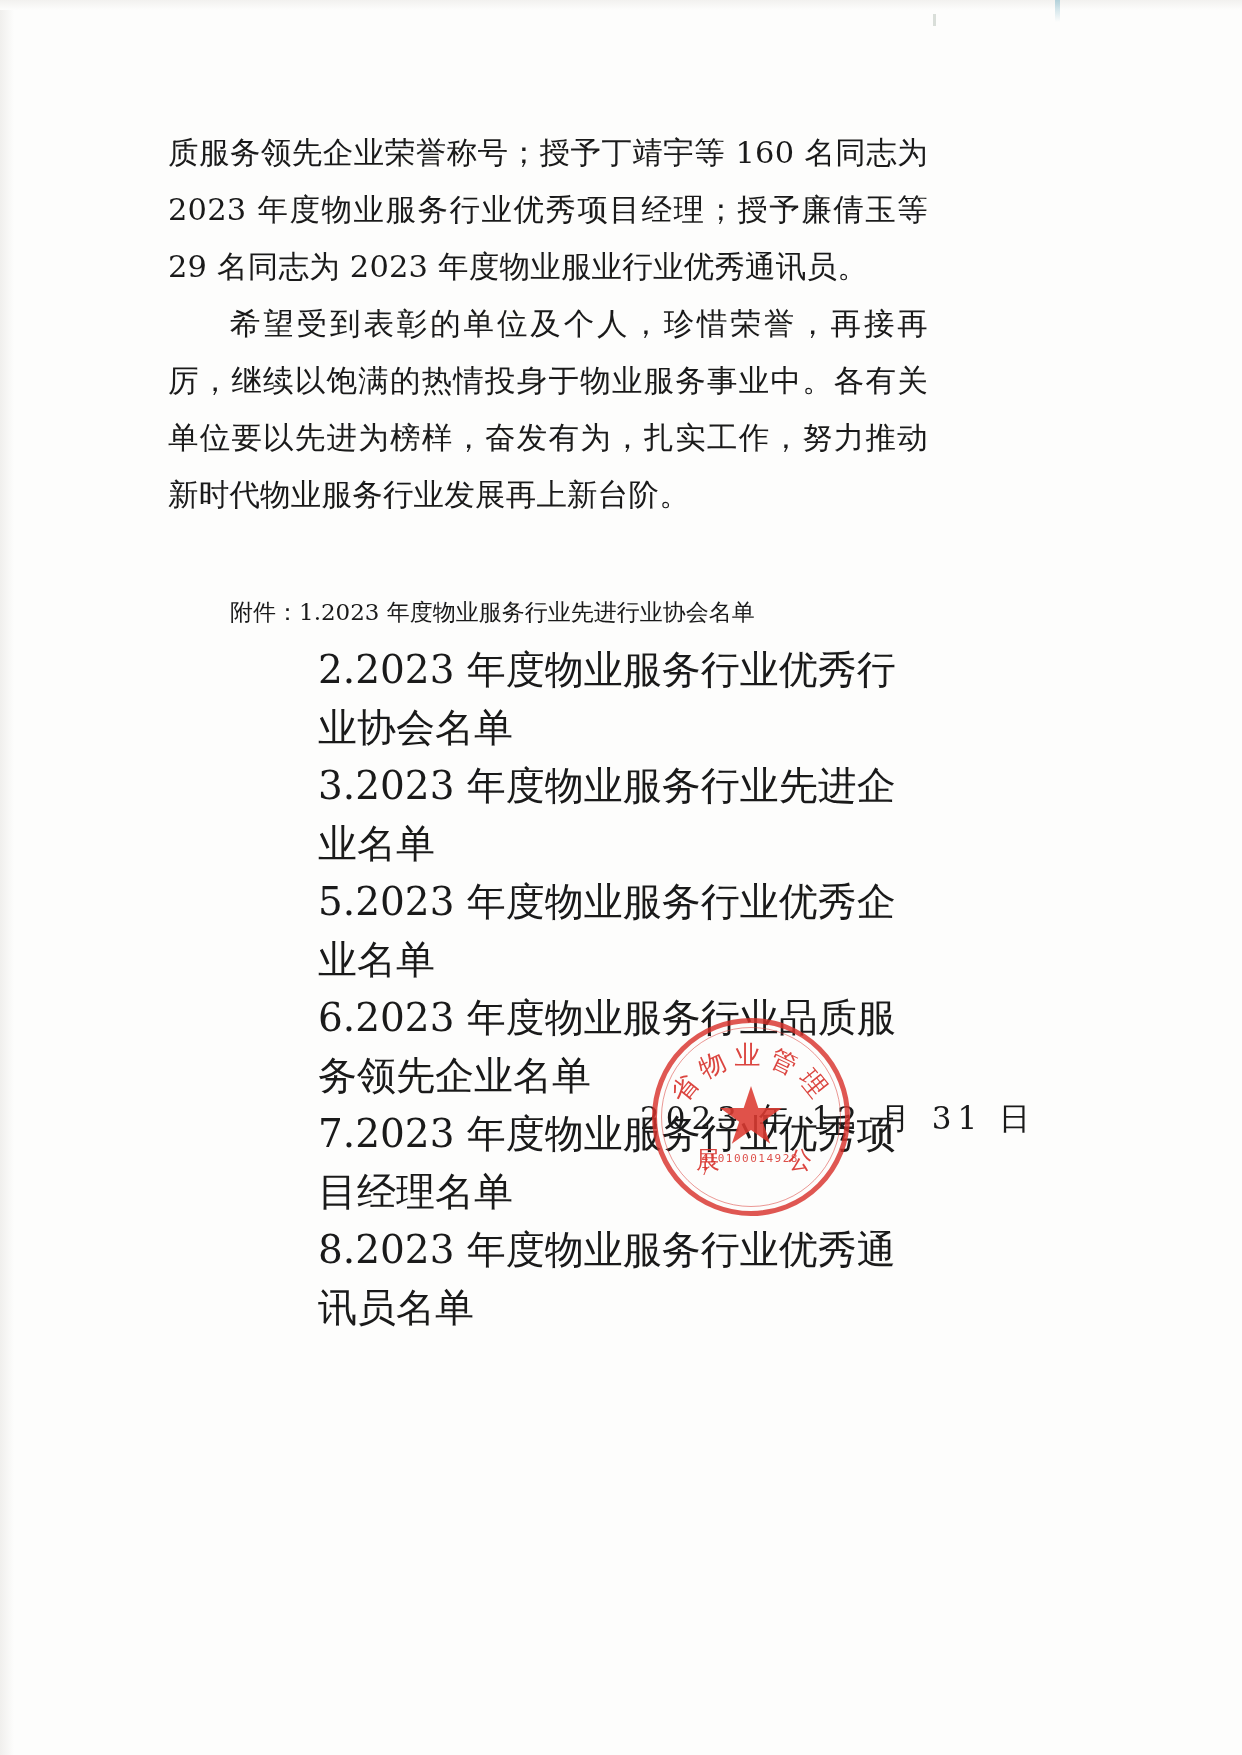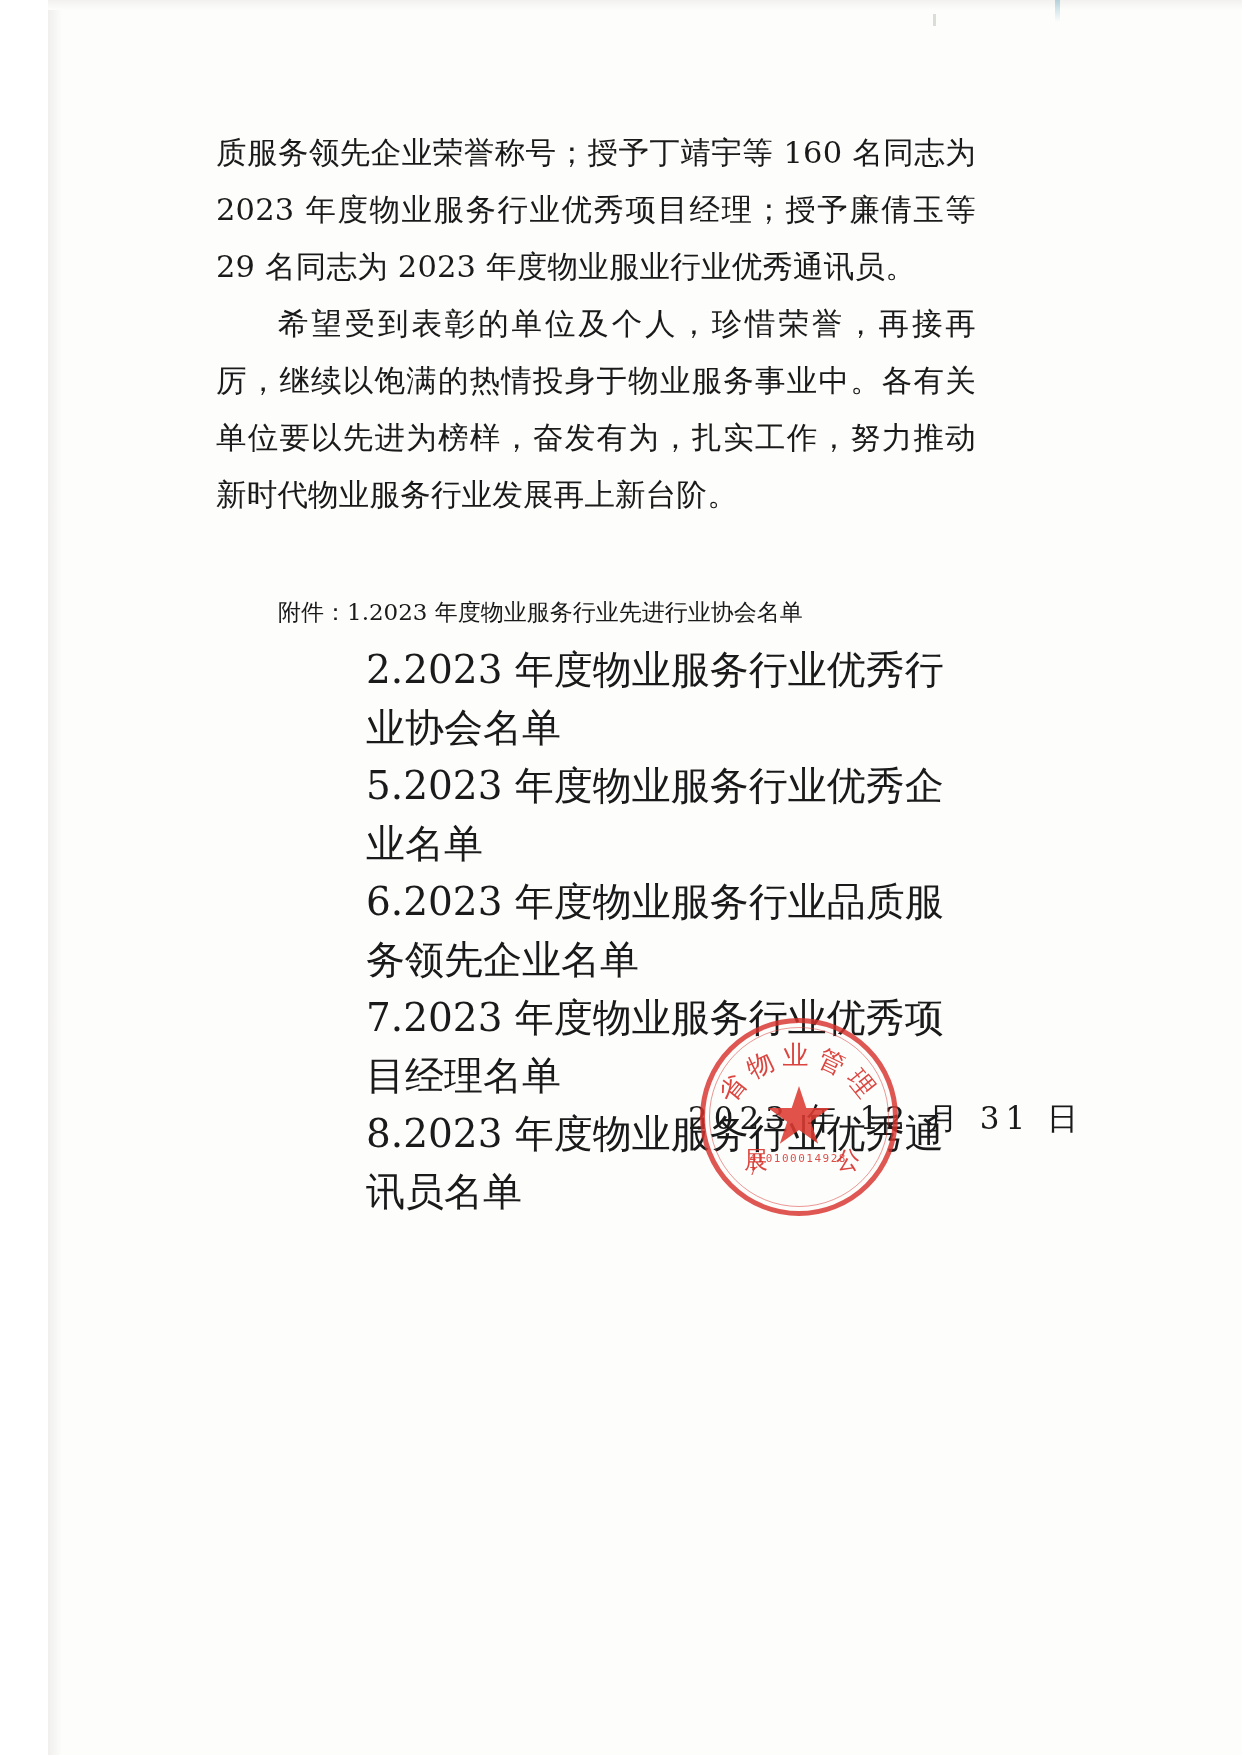--- a/index.html
+++ b/index.html
@@ -13,21 +13,20 @@
     position: relative;
     font-family: "DejaVu Serif", "Liberation Serif", serif;
     color: #1a1a1a;
     overflow: hidden;
   }
   
   .page {
     position: absolute;
     inset: 0;
     background: #fdfdfc;
-    margin-left: 48px;
   }
   .scan-edge-left {
     position: absolute;
     left: 0; top: 0; bottom: 0;
     width: 14px;
     background: linear-gradient(to right, #f0efed, #fdfdfc);
   }
   .scan-edge-top {
     position: absolute;
     left: 0; right: 0; top: 0;
@@ -163,20 +162,21 @@
     <p class="para">质服务领先企业荣誉称号；授予丁靖宇等 160 名同志为 2023 年度物业服务行业优秀项目经理；授予廉倩玉等 29 名同志为 2023 年度物业服业行业优秀通讯员。</p>
     <p class="para indent">希望受到表彰的单位及个人，珍惜荣誉，再接再厉，继续以饱满的热情投身于物业服务事业中。各有关单位要以先进为榜样，奋发有为，扎实工作，努力推动新时代物业服务行业发展再上新台阶。</p>
 
     <div class="gap"></div>
 
     <div class="attach-block">
       <p class="attach-first">
         <span>附件：</span><span>1.2023 年度物业服务行业先进行业协会名单</span>
       </p>
       <p class="attach-item">2.2023 年度物业服务行业优秀行业协会名单</p>
+      <p class="attach-item">3.2023 年度物业服务行业先进企业名单</p>
       <p class="attach-item">5.2023 年度物业服务行业优秀企业名单</p>
       <p class="attach-item">6.2023 年度物业服务行业品质服务领先企业名单</p>
       <p class="attach-item">7.2023 年度物业服务行业优秀项目经理名单</p>
       <p class="attach-item">8.2023 年度物业服务行业优秀通讯员名单</p>
     </div>
   </div>
 
   <div class="date-row">2023 年 12 月 31 日</div>
 
   <div class="seal">

